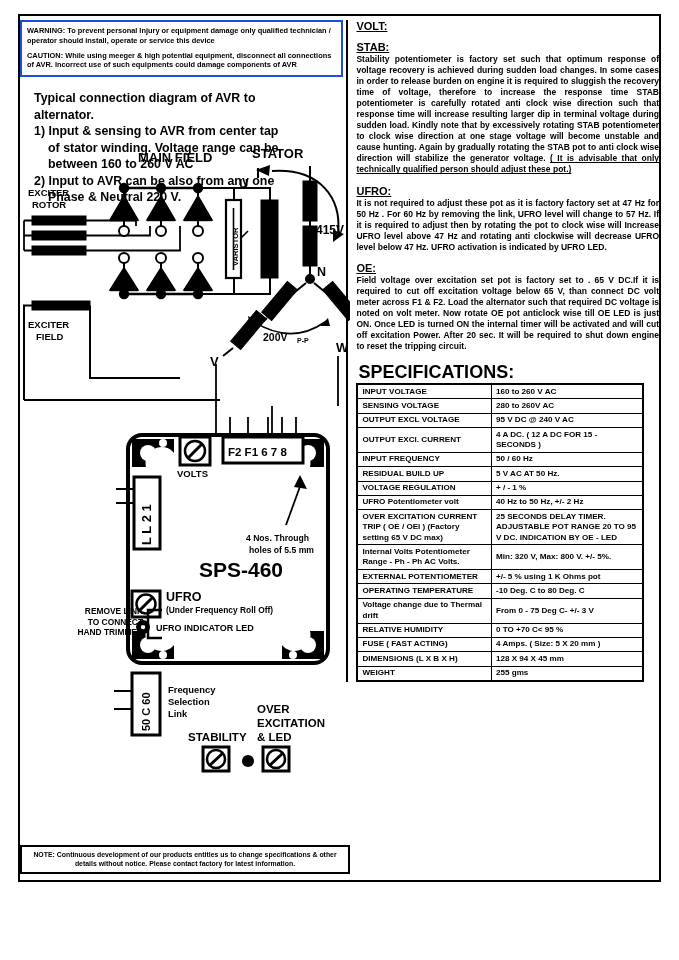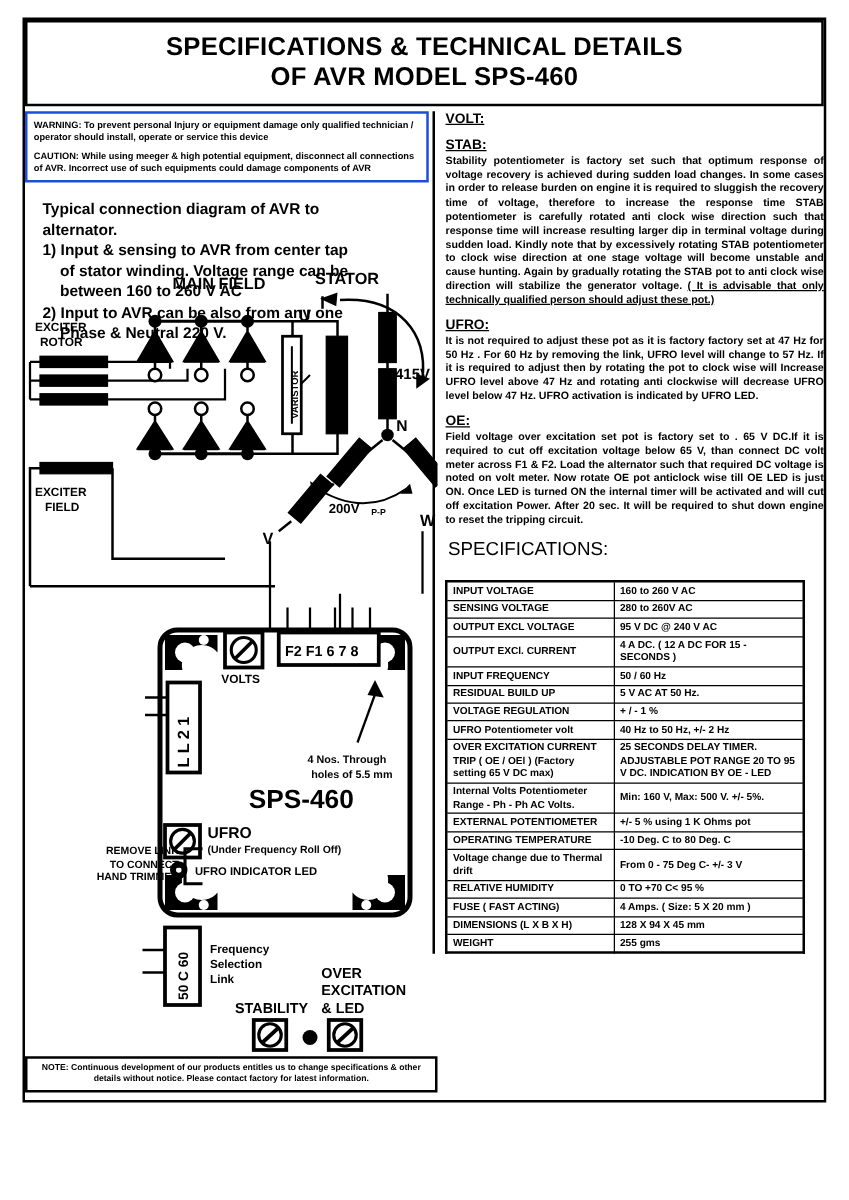--- a/index.html
+++ b/index.html
@@ -41,21 +41,21 @@
   
   .sec { margin-bottom: 9px; }
   .sec-h {
     font-size: 11px; font-weight: bold; text-decoration: underline;
     margin-bottom: 1px;
   }
   .sec-b { font-size: 8.5px; font-weight: bold; line-height: 1.3; text-align: justify; }
   .sec-b u { text-decoration: underline; }
 
   
-  .spec-head { font-size: 15px; font-weight: normal; margin: 10px 0 16px 2px; }
+  .spec-head { font-size: 18px; font-weight: bold; margin: 10px 0 0 2px; }
   table.spec { border-collapse: collapse; width: 288px; border: 2px solid #000; }
   table.spec td {
     border: 1px solid #000; padding: 1.5px 4px;
     font-size: 8.1px; font-weight: bold; line-height: 1.28; vertical-align: middle;
   }
   table.spec td.k { width: 134px; }
   table.spec td.v { width: 152px; }
 
   
   .diagram { position: absolute; left: 0; top: 118px; width: 330px; height: 350px; }
@@ -74,24 +74,20 @@
     border: 2px solid #000; pointer-events: none;
   }
 </style>
 </head>
 <body>
 
 <div class="page">
 
   <div class="outer-frame"></div>
 
-  <div class="title-box">
-    <div class="title-line">SPECIFICATIONS &amp; TECHNICAL DETAILS</div>
-    <div class="title-line">OF AVR MODEL  SPS-460</div>
-  </div>
 
   <div class="body-wrap">
 
     <div class="col-left">
 
       <div class="warn-box">
         <p class="warn-p">WARNING: To prevent personal Injury or equipment damage only qualified technician / operator should install, operate or service this device</p>
         <p class="warn-p">CAUTION: While using meeger &amp; high potential equipment, disconnect all connections of AVR. Incorrect use of such equipments  could damage components of AVR</p>
       </div>
 
@@ -414,21 +410,21 @@
             <tr>
               <td class="k">UFRO Potentiometer volt</td>
               <td class="v">40 Hz to 50 Hz, +/- 2 Hz</td>
             </tr>
             <tr>
               <td class="k">OVER EXCITATION CURRENT TRIP ( OE / OEl ) (Factory setting 65 V DC max)</td>
               <td class="v">25 SECONDS DELAY TIMER. ADJUSTABLE POT RANGE 20 TO 95 V DC. INDICATION BY OE - LED</td>
             </tr>
             <tr>
               <td class="k">Internal Volts Potentiometer Range - Ph - Ph  AC Volts.</td>
-              <td class="v">Min: 160 V, Max: 500 V. +/- 5%.</td>
+              <td class="v">Min: 320 V, Max: 800 V. +/- 5%.</td>
             </tr>
             <tr>
               <td class="k">EXTERNAL POTENTIOMETER</td>
               <td class="v">+/- 5 % using 1 K Ohms pot</td>
             </tr>
             <tr>
               <td class="k">OPERATING TEMPERATURE</td>
               <td class="v">-10 Deg. C to 80 Deg. C</td>
             </tr>
             <tr>

